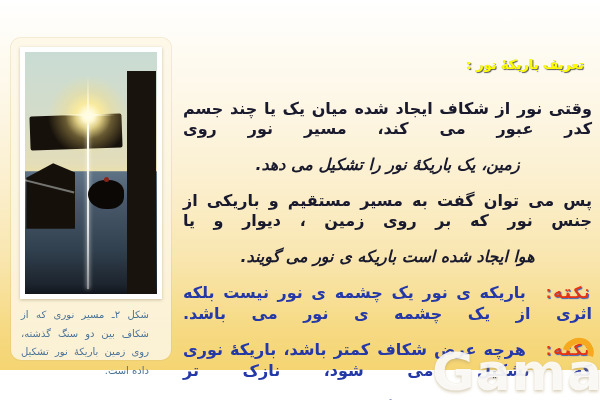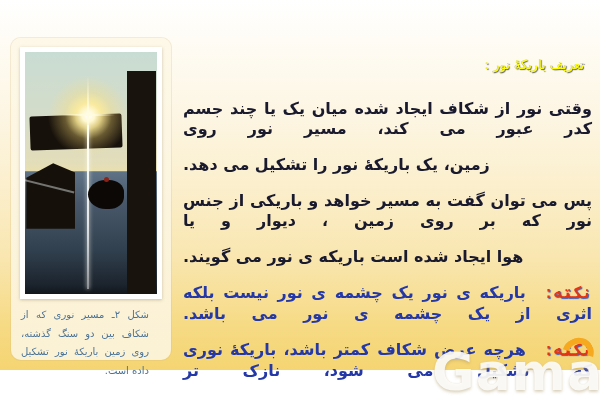--- a/index.html
+++ b/index.html
@@ -54,30 +54,30 @@
     border-radius:60% 50% 50% 60%;z-index:4;}
   .figure-person-head{left:60%;top:51.8%;width:5px;height:5px;background:#8a2418;border-radius:50%;z-index:5;}
   .caption{
     position:absolute;left:10px;right:22px;top:268px;
     direction:rtl;text-align:justify;
     font-size:10px;line-height:1.85;color:#4a7398;
   }
   
   .slide-title{
     position:absolute;top:57px;right:16px;
-    direction:rtl;font-size:13px;font-weight:normal;color:#ffff00;
+    direction:rtl;font-size:13px;font-weight:bold;color:#ffff00;
     text-shadow:1px 1px 1px rgba(80,80,80,0.95), -0.5px -0.5px 0 rgba(150,150,130,0.5);
   }
   .content{position:absolute;left:183px;right:8px;top:99px;}
   .line{
     direction:rtl;font-weight:bold;font-size:16px;line-height:20px;
     color:#1a1a2e;margin-bottom:16px;
   }
   .fill{text-align:justify;text-align-last:justify;}
-  .endline{text-align:left;}
+  .endline{text-align:center;font-style:italic;}
   .indent-cont{padding-right:30px;}
   .note-label{color:#e63312;text-shadow:1px 1px 1px #3a5fc0;margin-left:18px;font-family:Liberation Mono, monospace;}
   .note-text{color:#2438a8;}
   
   .watermark{position:absolute;left:432px;top:340px;width:168px;height:58px;z-index:10;}
   .wm-text{
     position:absolute;left:0;top:2px;
     font-size:52px;font-weight:bold;letter-spacing:1px;
     color:rgba(255,255,255,0.88);
     text-shadow:0 2px 3px rgba(170,150,100,0.40), 0 0 1px rgba(190,170,120,0.35);
@@ -111,21 +111,21 @@
     </div>
     <div class="caption">شکل ۲ـ مسیر نوری که از شکاف بین دو سنگ گذشته، روی زمین باریکۀ نور تشکیل داده است.</div>
   </div>
 
   <div class="slide-title">تعریف باریکۀ نور :</div>
 
   <div class="content">
     <div class="line fill">وقتی نور از شکاف ایجاد شده میان یک یا چند جسم کدر عبور می کند، مسیر نور روی</div>
     <div class="line endline">زمین، یک باریکۀ نور را تشکیل می دهد.</div>
 
-    <div class="line fill">پس می توان گفت به مسیر خواهد و باریکی از جنس نور که بر روی زمین ، دیوار و یا</div>
+    <div class="line fill">پس می توان گفت به مسیر مستقیم و باریکی از جنس نور که بر روی زمین ، دیوار و یا</div>
     <div class="line endline">هوا ایجاد شده است باریکه ی نور می گویند.</div>
 
     <div class="line fill">
       <span class="note-label">نکته:</span><span class="note-text">باریکه ی نور یک چشمه ی نور نیست بلکه اثری از یک چشمه ی نور می باشد.</span>
     </div>
 
     <div class="line fill">
       <span class="note-label">نکته:</span><span class="note-text">هرچه عرض شکاف کمتر باشد، باریکۀ نوری که تشکیل می شود، نازک تر</span>
     </div>
     <div class="line endline indent-cont note-text">خواهد بود.</div>

